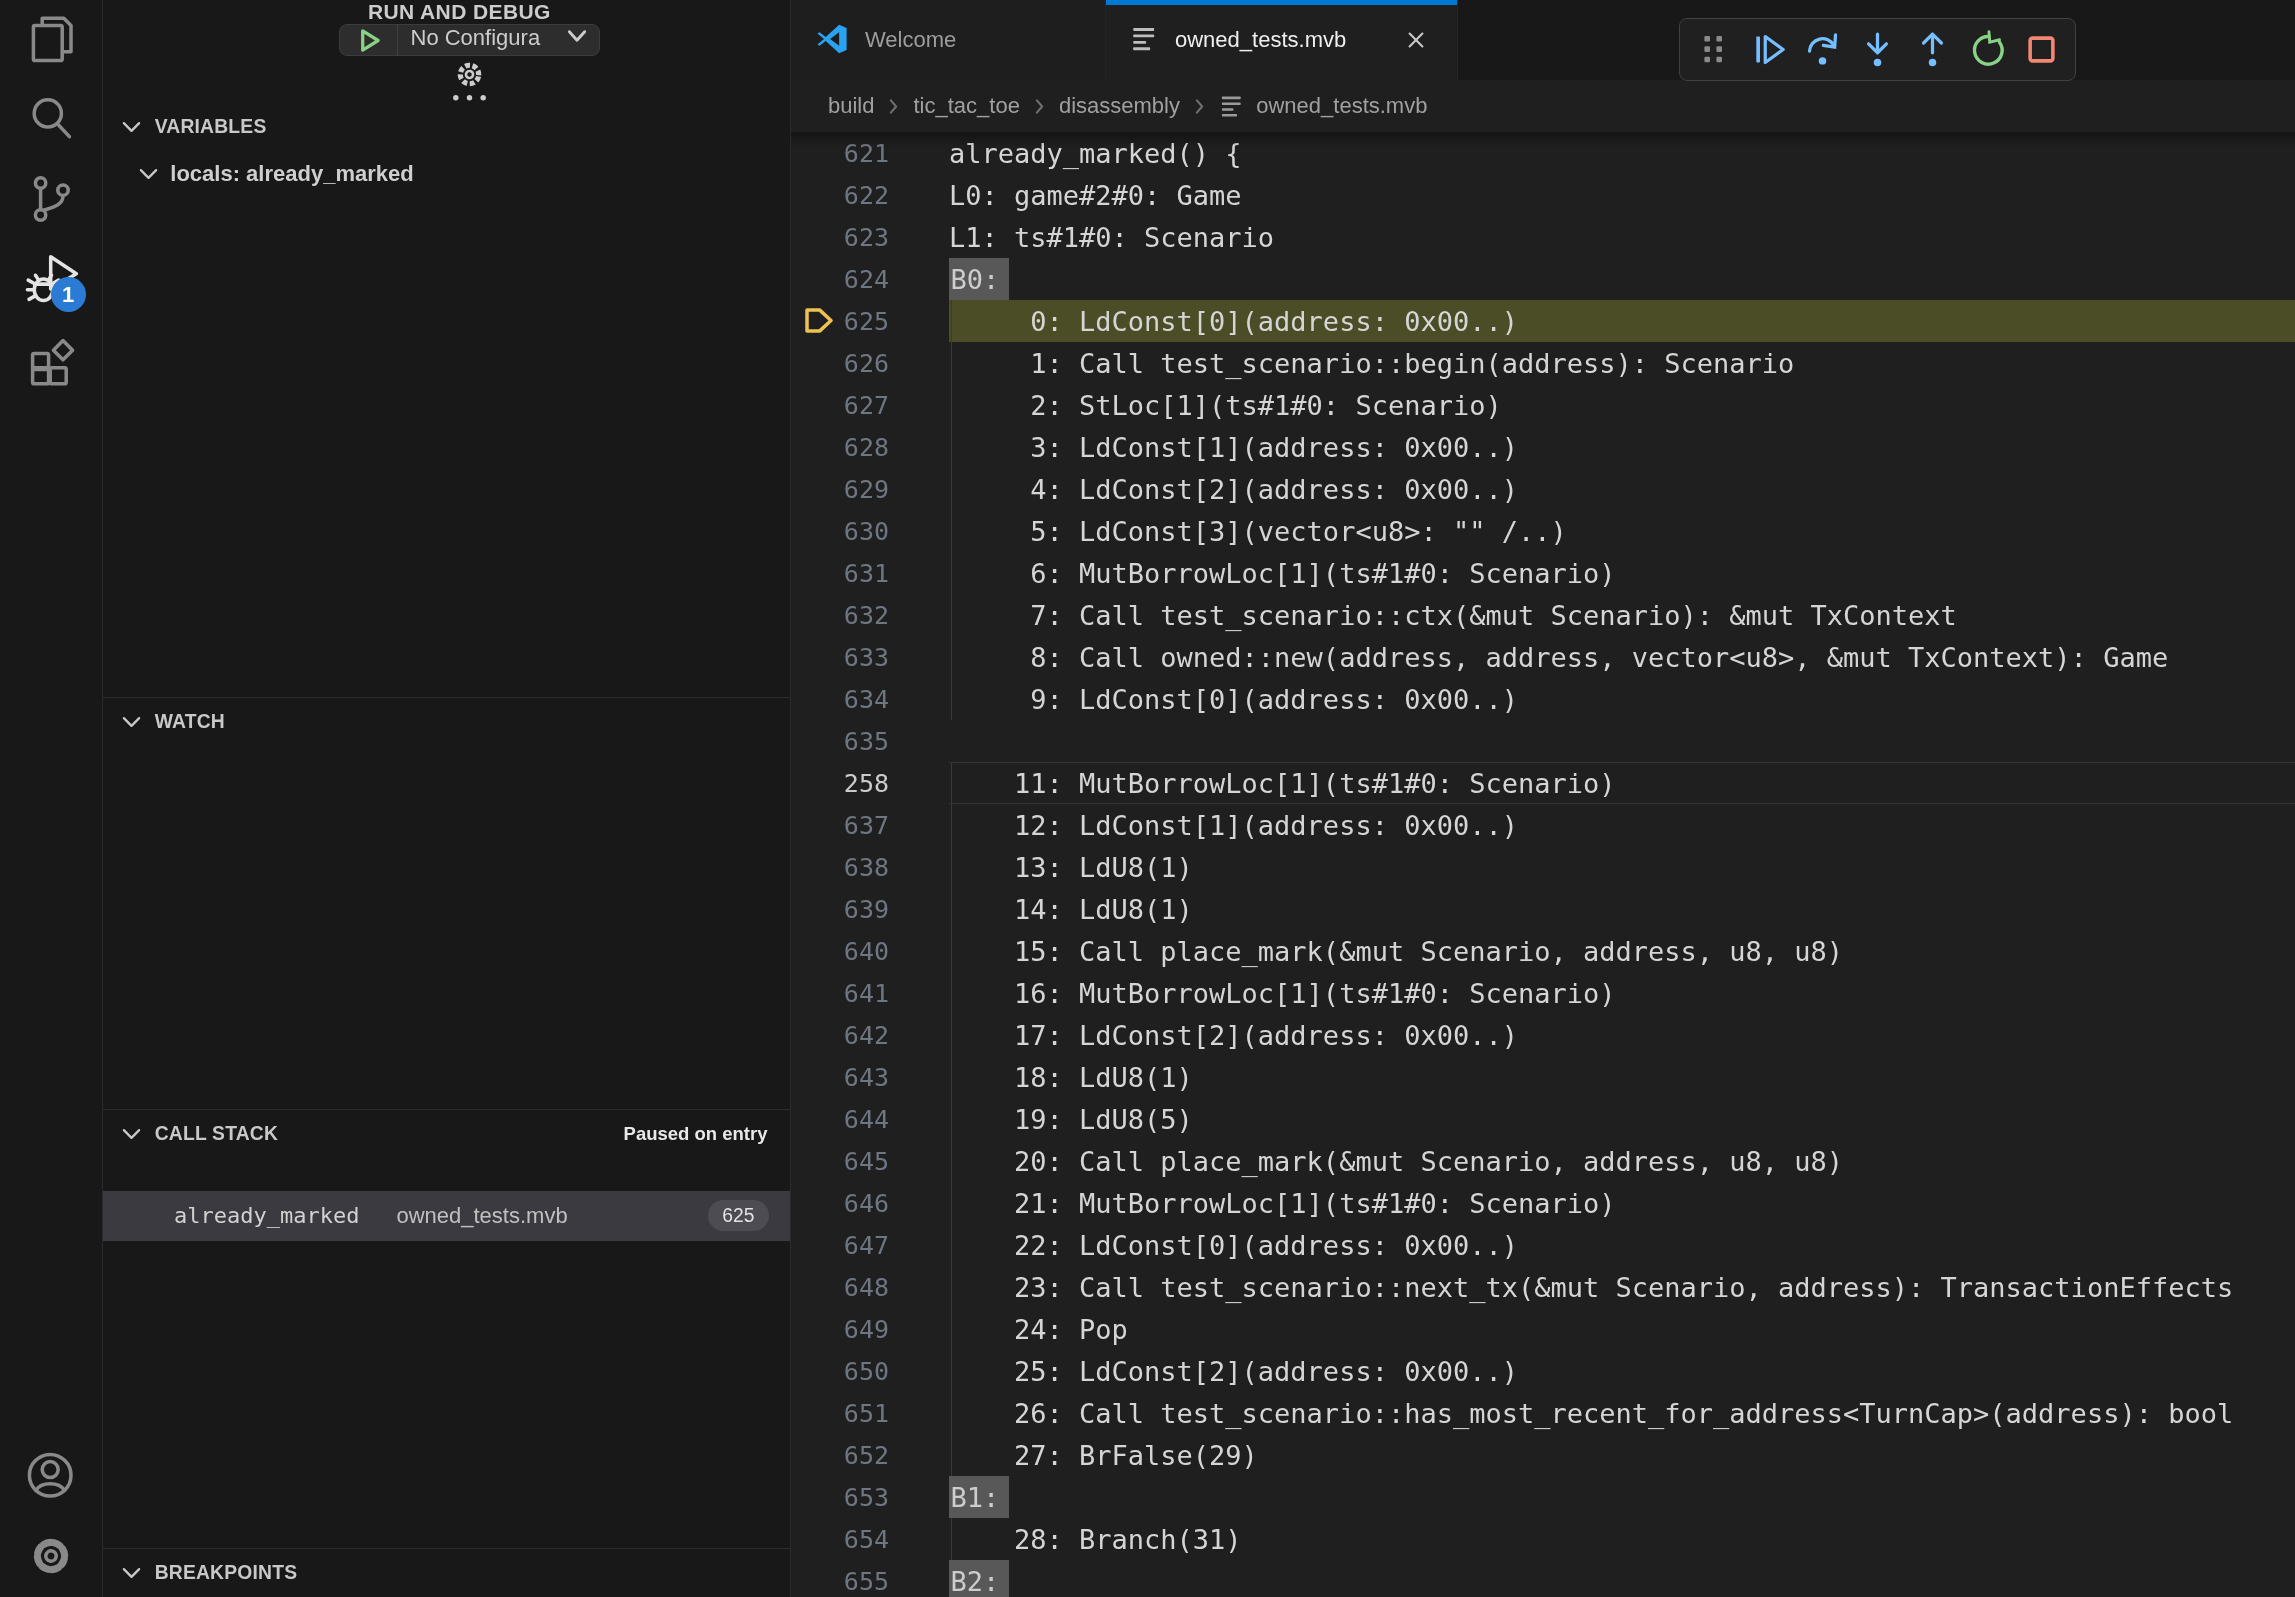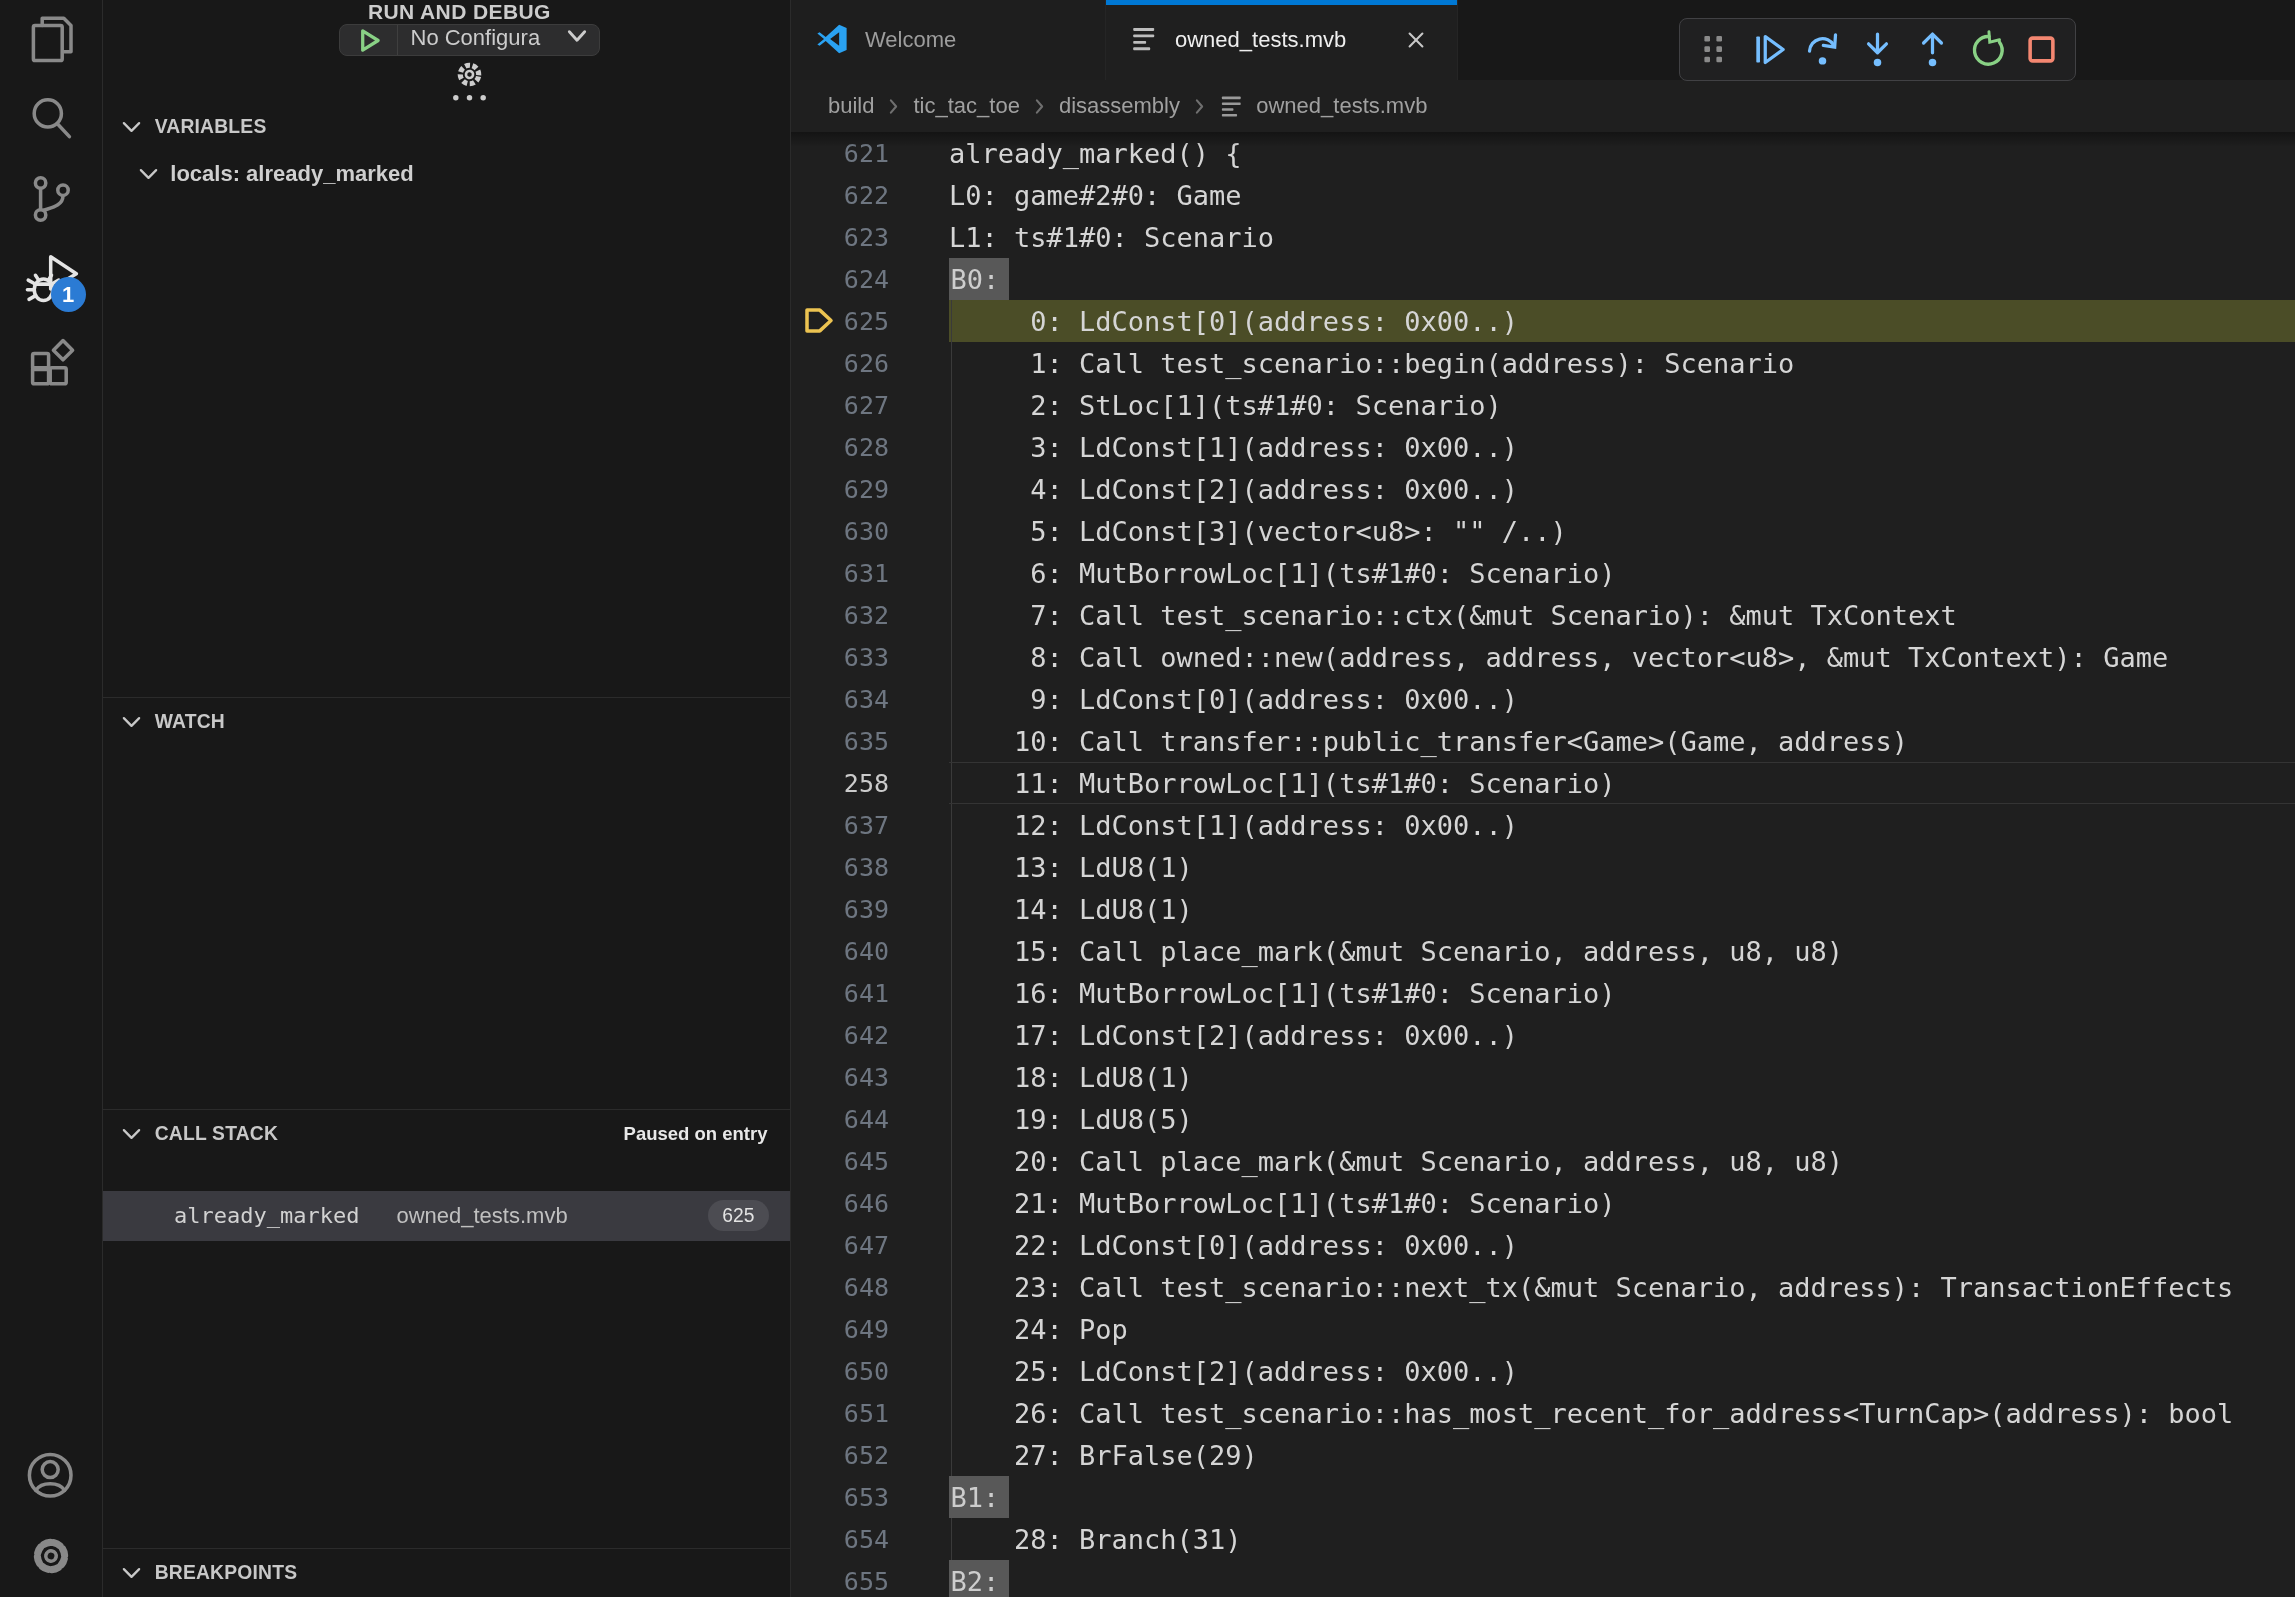--- a/index.html
+++ b/index.html
@@ -469,21 +469,20 @@
           <div class="code-row guide">
             <div class="gutter">
               <span class="num">634</span>
             </div>
             <div class="content">     9: LdConst[0](address: 0x00..)</div>
           </div>
           <div class="code-row guide">
             <div class="gutter">
               <span class="num">635</span>
             </div>
-            <div class="content">    10: Call transfer::public_transfer&lt;Game&gt;(Game, address)</div>
           </div>
           <div class="code-row cur guide">
             <div class="gutter">
               <span class="num">258</span>
             </div>
             <div class="content">    11: MutBorrowLoc[1](ts#1#0: Scenario)</div>
           </div>
           <div class="code-row guide">
             <div class="gutter">
               <span class="num">637</span>

